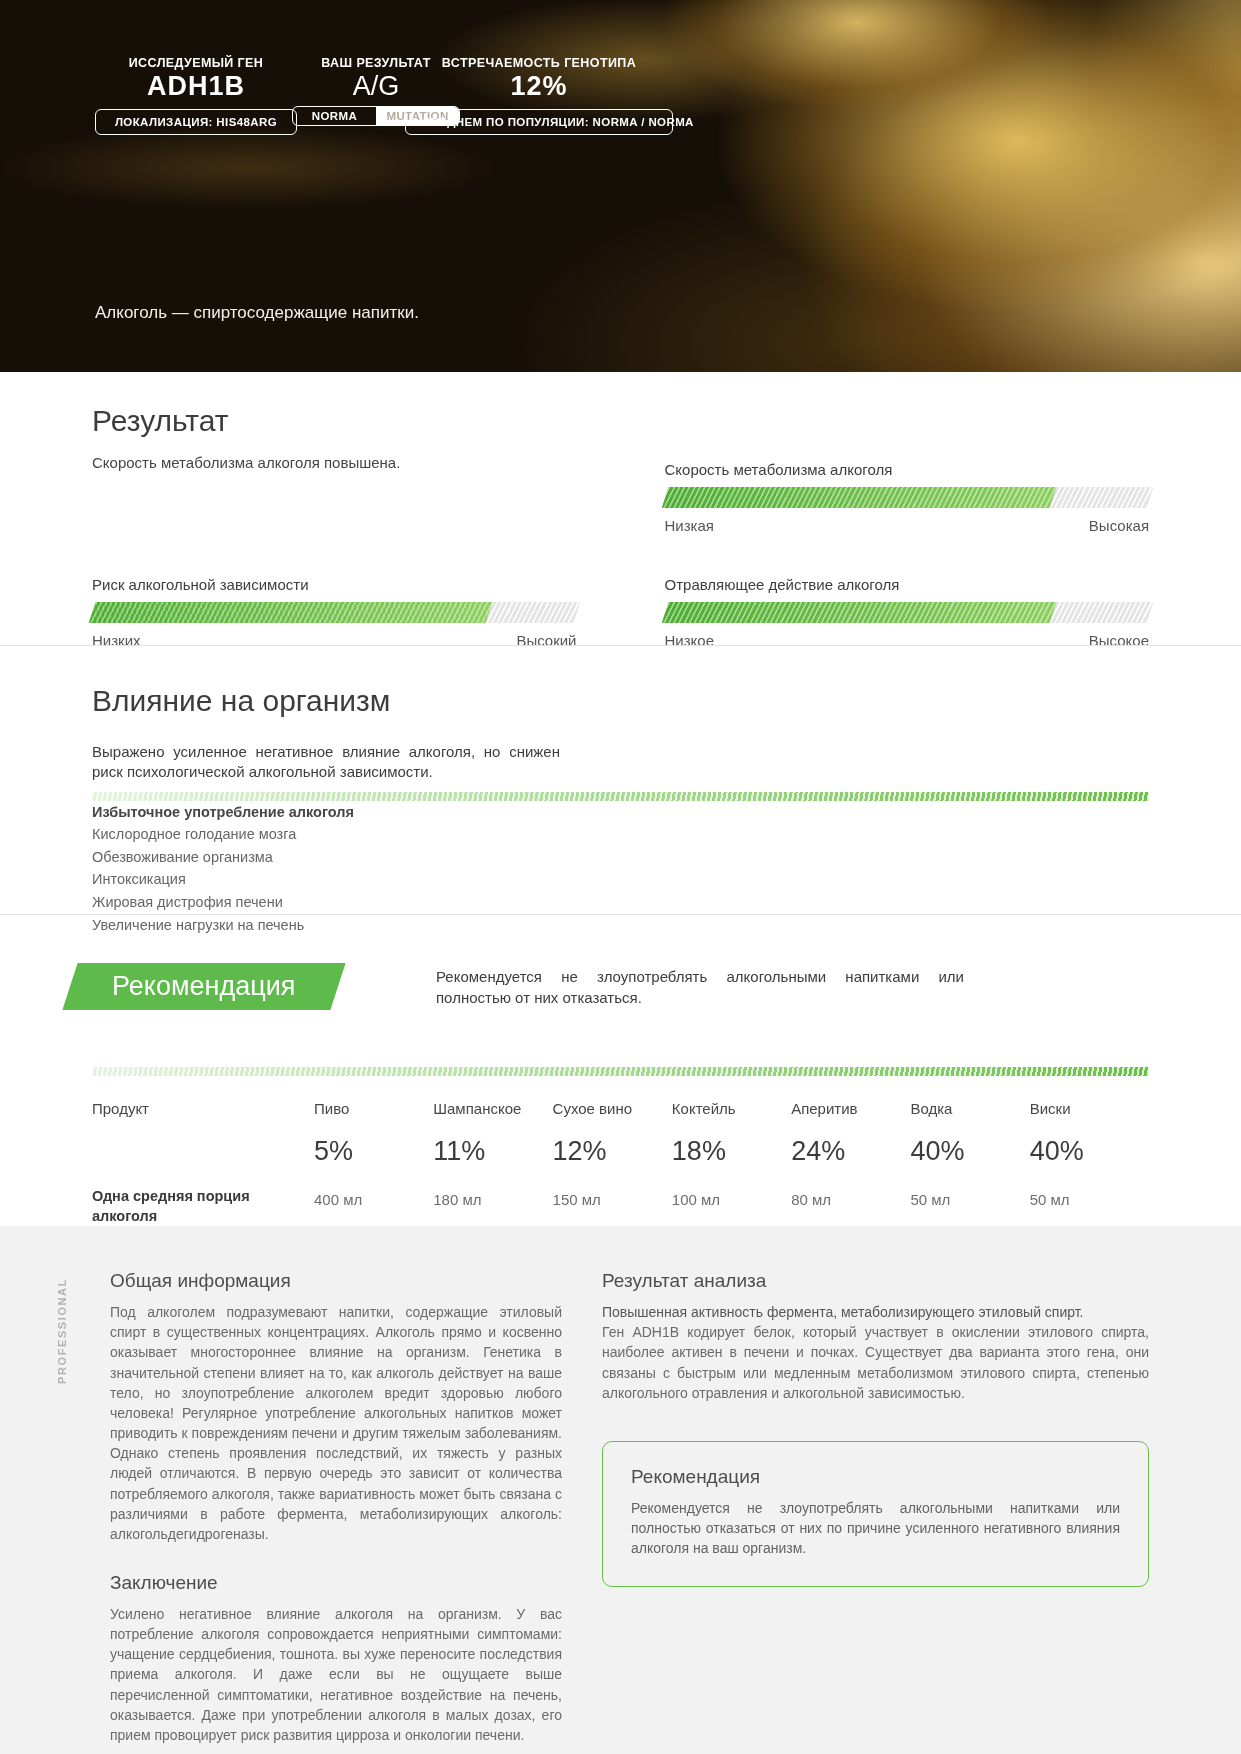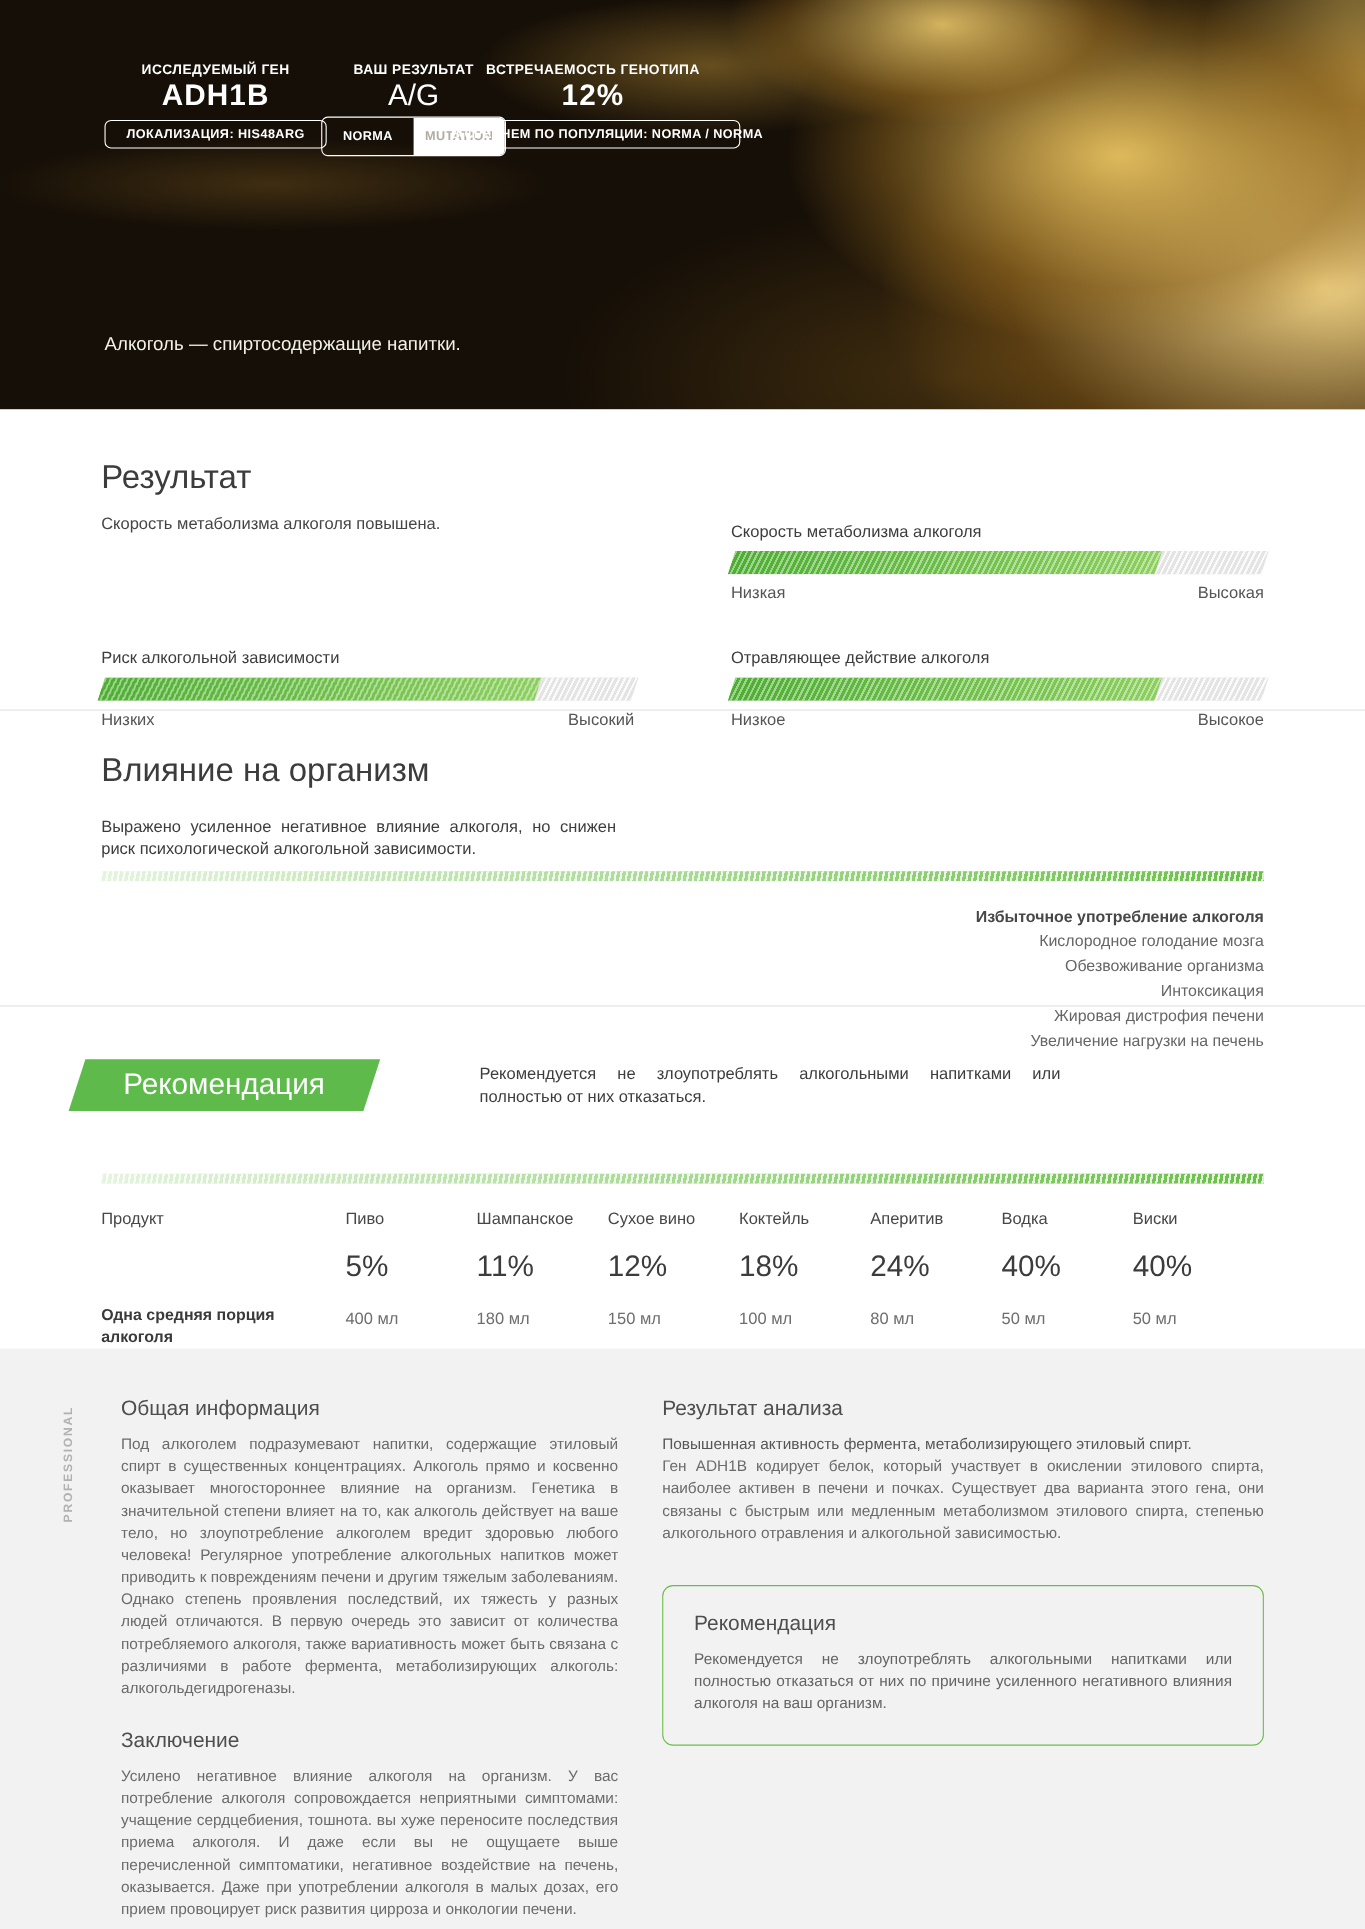--- a/index.html
+++ b/index.html
@@ -31,40 +31,40 @@
   .meta-value { font-size:27px; line-height:1.15; margin-top:1px; }
   .v-bold  { font-weight:700; letter-spacing:1px; }
   .v-light { font-weight:300; }
   .meta-box {
     margin-top:7px; border:1px solid #fff; border-radius:6px;
     font-size:11.5px; font-weight:700; letter-spacing:.4px;
     padding:6px 4px; white-space:nowrap;
   }
   .toggle {
     margin-top:4px; border:1px solid #fff; border-radius:6px;
-    display:flex; overflow:hidden; height:36px;
+    display:flex; overflow:hidden; height:20px;
   }
   .toggle > div { flex:1; display:flex; align-items:center; justify-content:center;
     font-size:11.5px; font-weight:700; letter-spacing:.4px; }
   .toggle-norma { color:#fff; background:transparent; }
   .toggle-mutation { color:#b3aca2; background:#fff; }
 
   .hero-title {
     position:absolute; left:88px; top:148px;
     font-size:112px; font-weight:100; letter-spacing:2px; line-height:1;
   }
   .hero-subtitle { position:absolute; left:95px; top:303px; font-size:17px; font-weight:300; color:#f4f1ea; }
 
   
   .pad { padding-left:92px; padding-right:92px; }
   .h2 { font-size:30px; font-weight:300; color:#3c3c3c; }
   .divider { border-top:1px solid #e2e2e2; }
 
   
-  .section-result { height:273px; padding-top:46px; }
+  .section-result { height:273px; padding-top:32px; }
   .result-grid { display:grid; grid-template-columns:1fr 1fr; column-gap:88px; }
   .result-summary { margin-top:16px; font-size:15px; color:#454545; }
   .metric-label { font-size:15px; color:#3d3d3d; margin-bottom:9px; }
   .bar {
     height:21px; transform:skewX(-18deg); background:
       repeating-linear-gradient(100deg, rgba(255,255,255,.85) 0 2px, rgba(0,0,0,0) 2px 5px),
       #e4e4e4;
     position:relative; overflow:hidden;
   }
   .bar-fill {
@@ -79,21 +79,21 @@
 
   
   .section-influence { height:268px; padding-top:38px; }
   .influence-text { margin-top:24px; font-size:15px; color:#3d3d3d; max-width:468px; text-align:justify; line-height:1.35; }
   .stripe-divider {
     height:9px; margin-top:9px;
     background:
       repeating-linear-gradient(100deg, rgba(255,255,255,.8) 0 2px, rgba(0,0,0,0) 2px 5px),
       linear-gradient(to right, rgba(106,191,71,.18), rgba(106,191,71,1));
   }
-  .effects { margin-top:22px; text-align:right; font-size:14.5px; line-height:1.56; color:#666; }
+  .effects { font-size:14.5px; line-height:1.56; color:#666; }
   .effects .lead-effect { color:#474747; font-weight:700; }
 
   
   .section-reco { height:319px; padding-top:48px; }
   .reco-row { display:flex; align-items:flex-start; }
   .reco-banner {
     margin-left:-22px; width:268px; height:47px; background:#5eba4a;
     transform:skewX(-18deg); display:flex; align-items:center; justify-content:center;
     flex:0 0 auto;
   }

